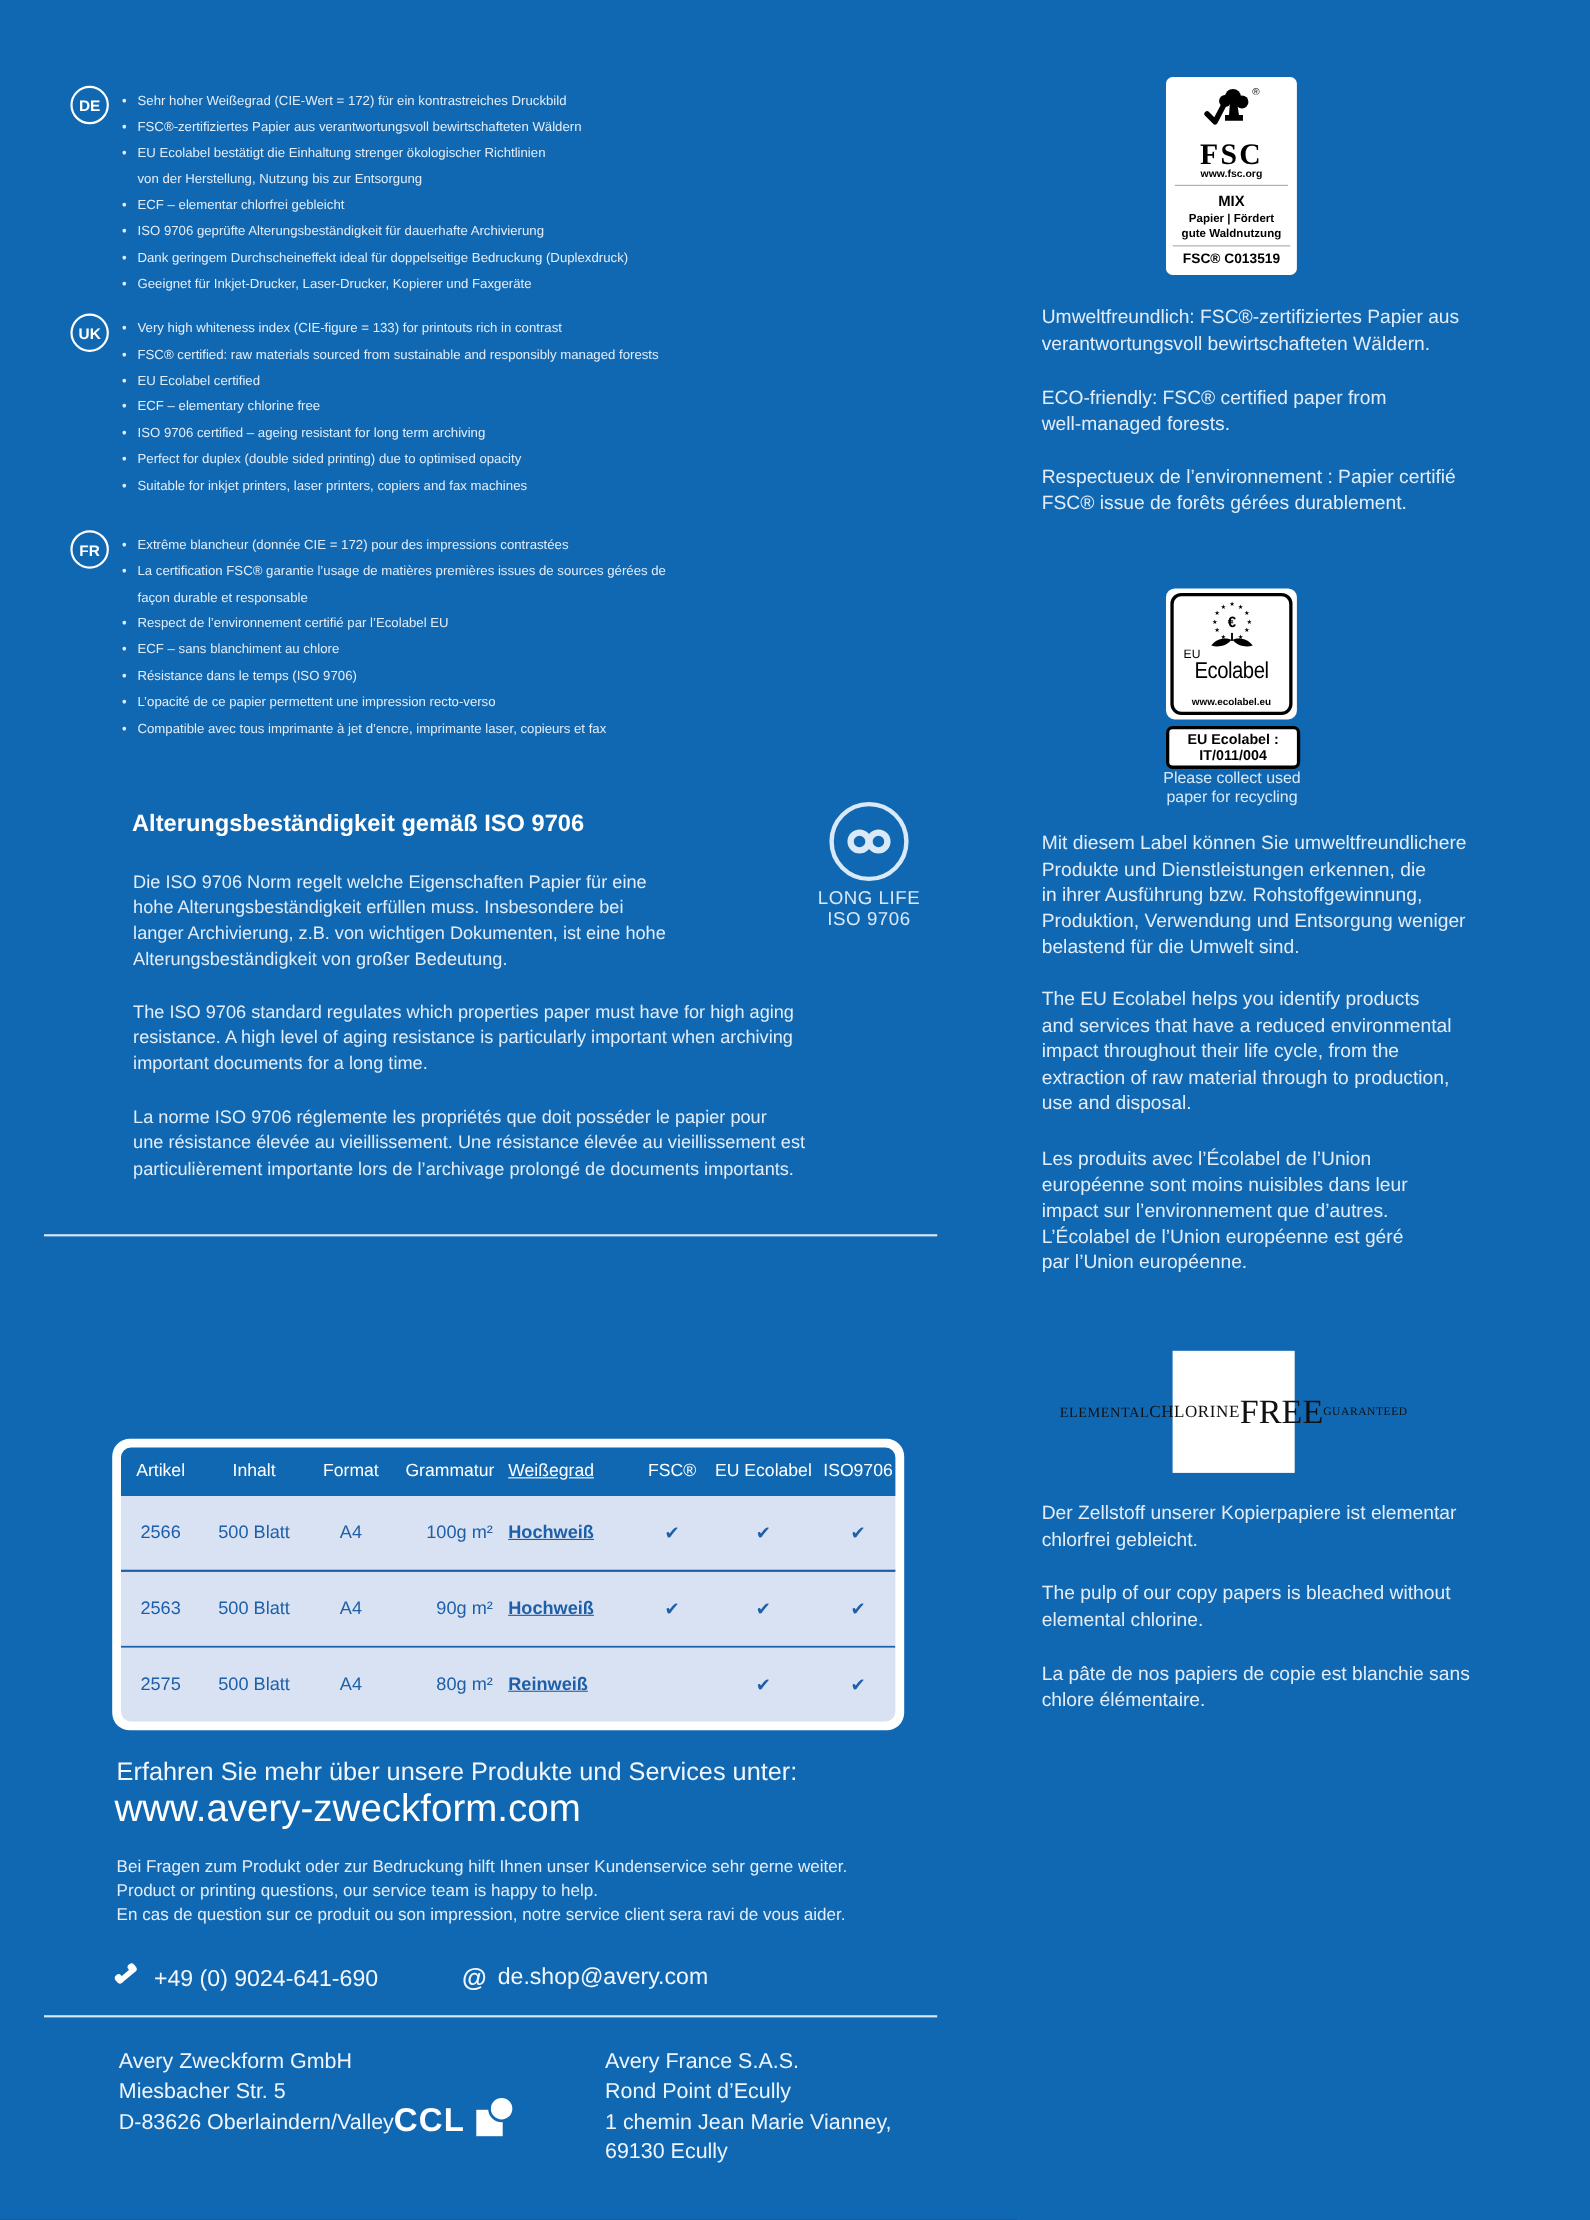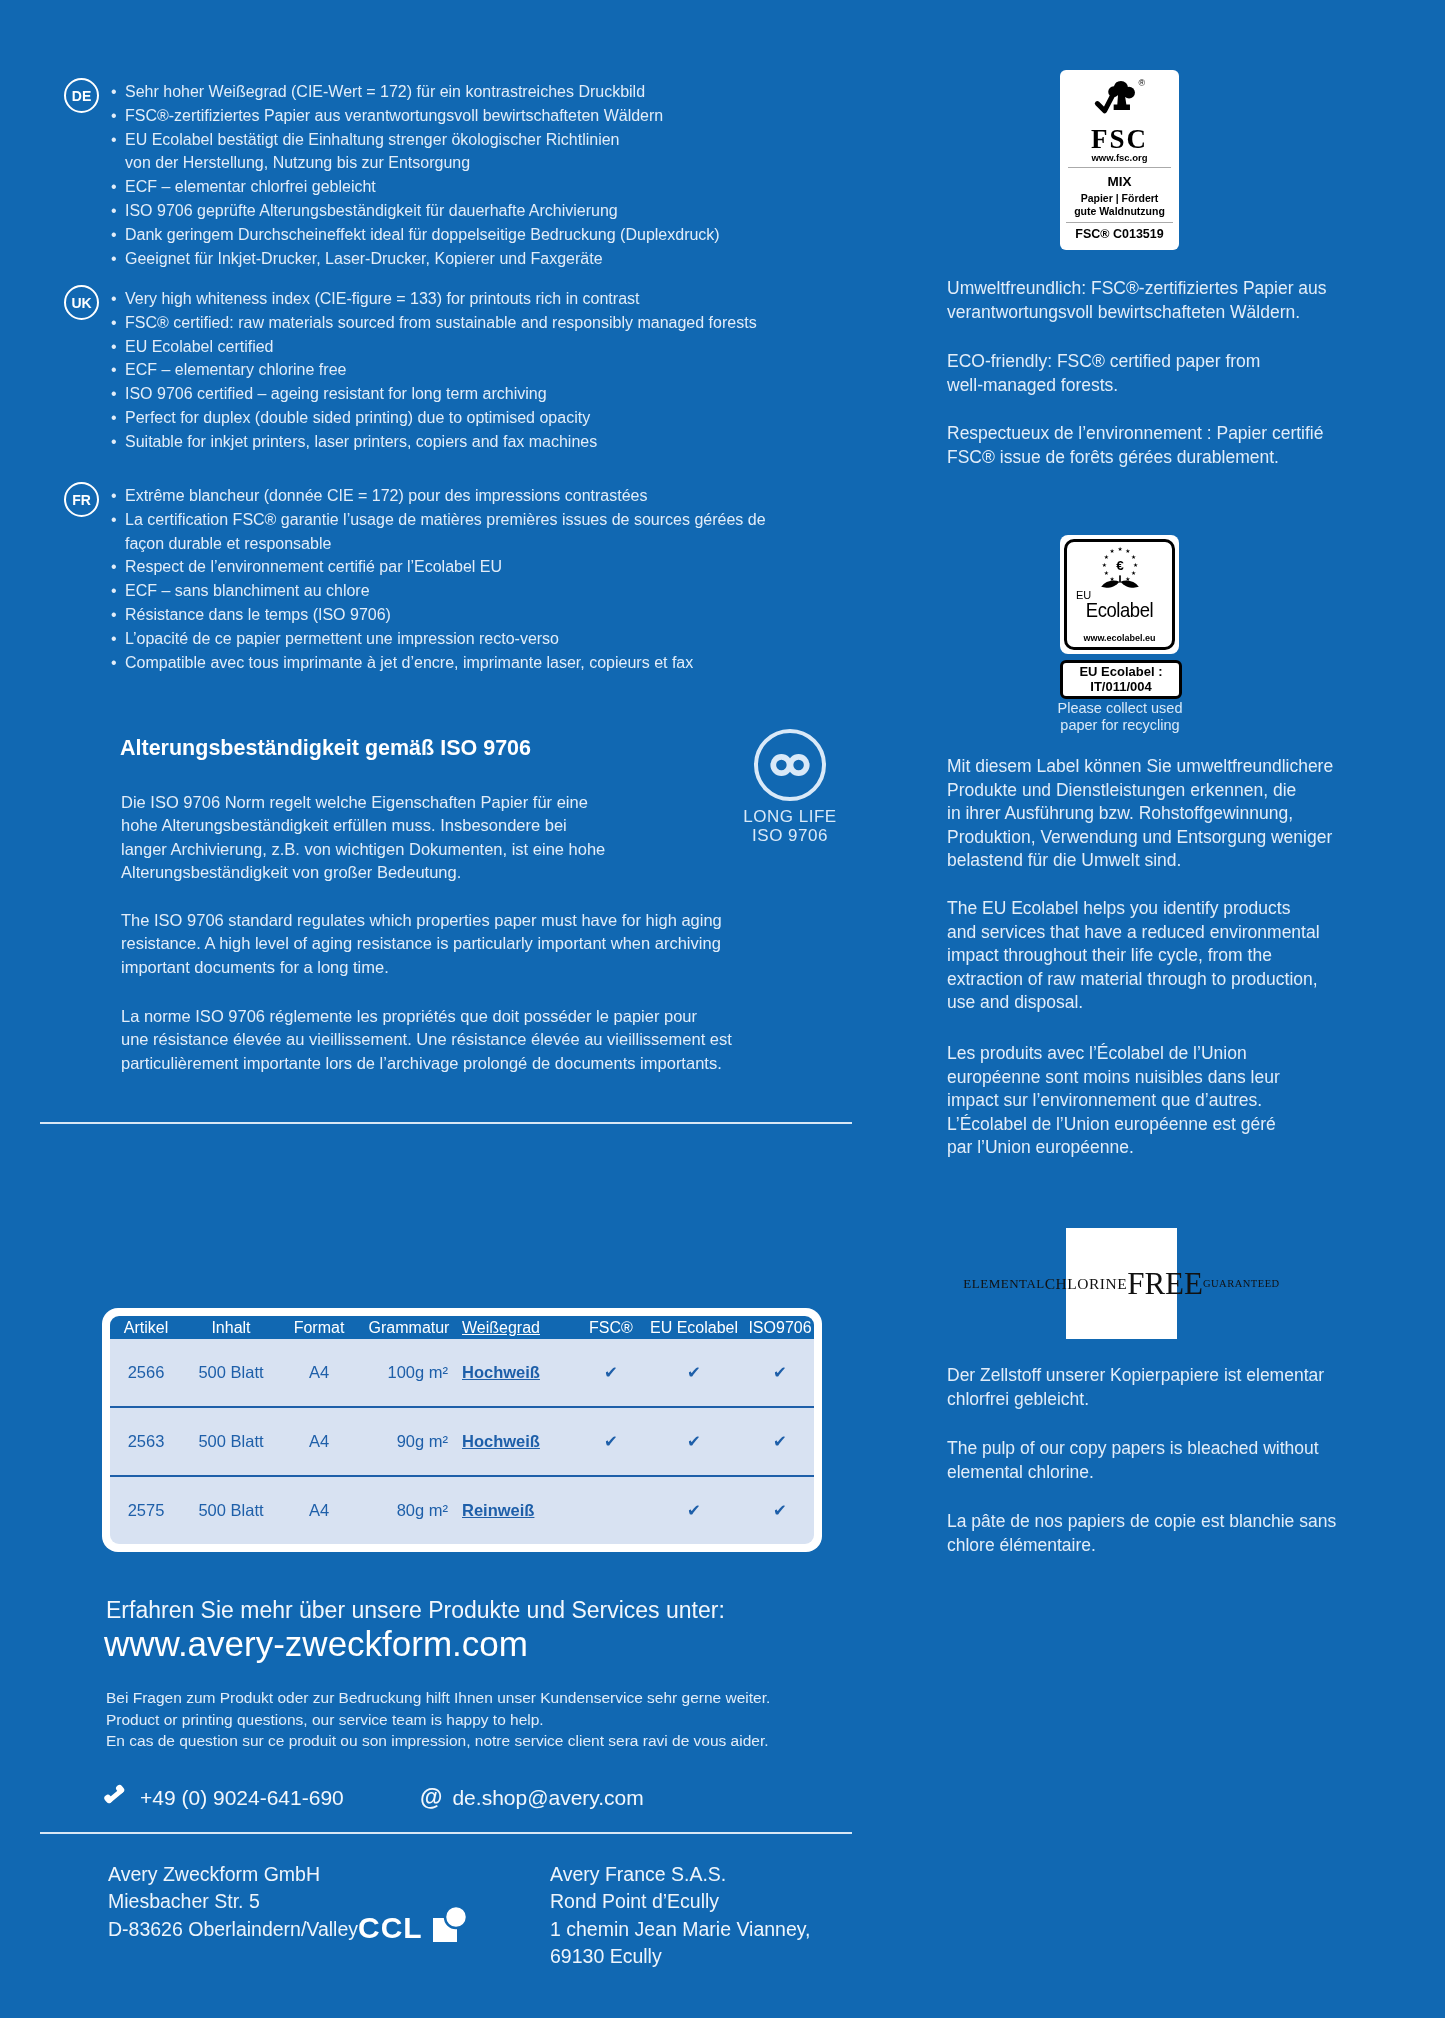--- a/index.html
+++ b/index.html
@@ -8,42 +8,42 @@
   .pre{white-space:pre-line;}
 
   
   .lang{position:absolute;left:64px;display:flex;gap:10px;align-items:flex-start;}
   .sec-de{top:78px;}
   .sec-uk{top:285px;}
   .sec-fr{top:482px;}
   .badge{width:31px;height:31px;border:2.5px solid #fff;border-radius:50%;display:flex;
          align-items:center;justify-content:center;font-weight:700;font-size:14px;color:#fff;flex:0 0 auto;}
   ul.bullets{margin:2px 0 0;padding:0;list-style:none;width:740px;}
-  ul.bullets li{position:relative;padding-left:16px;font-size:16px;line-height:23.8px;color:#e2edf9;}
+  ul.bullets li{position:relative;padding-left:16px;font-size:12px;line-height:23.8px;color:#e2edf9;}
   ul.bullets li::before{content:"•";position:absolute;left:2px;}
 
   
   .iso-heading{position:absolute;left:120px;top:736px;font-size:21.5px;font-weight:700;color:#fff;}
   .iso-para{position:absolute;left:121px;font-size:16.5px;line-height:23.3px;color:#e2edf9;}
   .iso-de{top:791px;} .iso-en{top:909px;} .iso-fr{top:1005px;}
 
   .longlife{position:absolute;left:740px;top:729px;width:100px;text-align:center;color:#d9e9f8;}
   .ll-circle{width:64px;height:64px;border:4px solid #d9e9f8;border-radius:50%;margin:0 auto;
              display:flex;align-items:center;justify-content:center;}
   .ll-label{margin-top:7px;font-size:17px;line-height:18.5px;letter-spacing:0.5px;}
 
   .divider{position:absolute;left:40px;width:812px;height:2px;background:#eef5fc;opacity:.9;}
   .div1{top:1122px;} .div2{top:1832px;}
 
   .prod-heading{position:absolute;left:107px;top:1174px;font-size:26.5px;line-height:34px;font-weight:700;color:#fff;}
 
   
   .ptable{position:absolute;left:102px;top:1308px;width:704px;background:#fff;border-radius:16px;padding:8px;}
   .trow,.thead{display:grid;grid-template-columns:72px 98px 78px 102px 120px 62px 104px 68px;}
-  .thead{background:#1168b2;height:23px;border-radius:9px 9px 0 0;align-items:center;color:#fff;font-size:16px;}
+  .thead{background:#1168b2;height:44px;border-radius:9px 9px 0 0;align-items:center;color:#fff;font-size:16px;}
   .trow{background:#d8e2f2;height:67px;align-items:center;color:#1e5fa9;font-size:16.5px;}
   .trow.r1,.trow.r2{border-top:2px solid #1e5fa9;}
   .trow.r2{border-radius:0 0 9px 9px;}
   .cell,.th{display:flex;justify-content:center;align-items:center;text-align:center;}
   .th.wg,.cell.wg{justify-content:flex-start;padding-left:2px;text-decoration:underline;}
   .cell.wg{font-weight:700;}
   .cell.gram{justify-content:flex-end;padding-right:12px;}
   .cell.chk{font-weight:700;}
 
   

